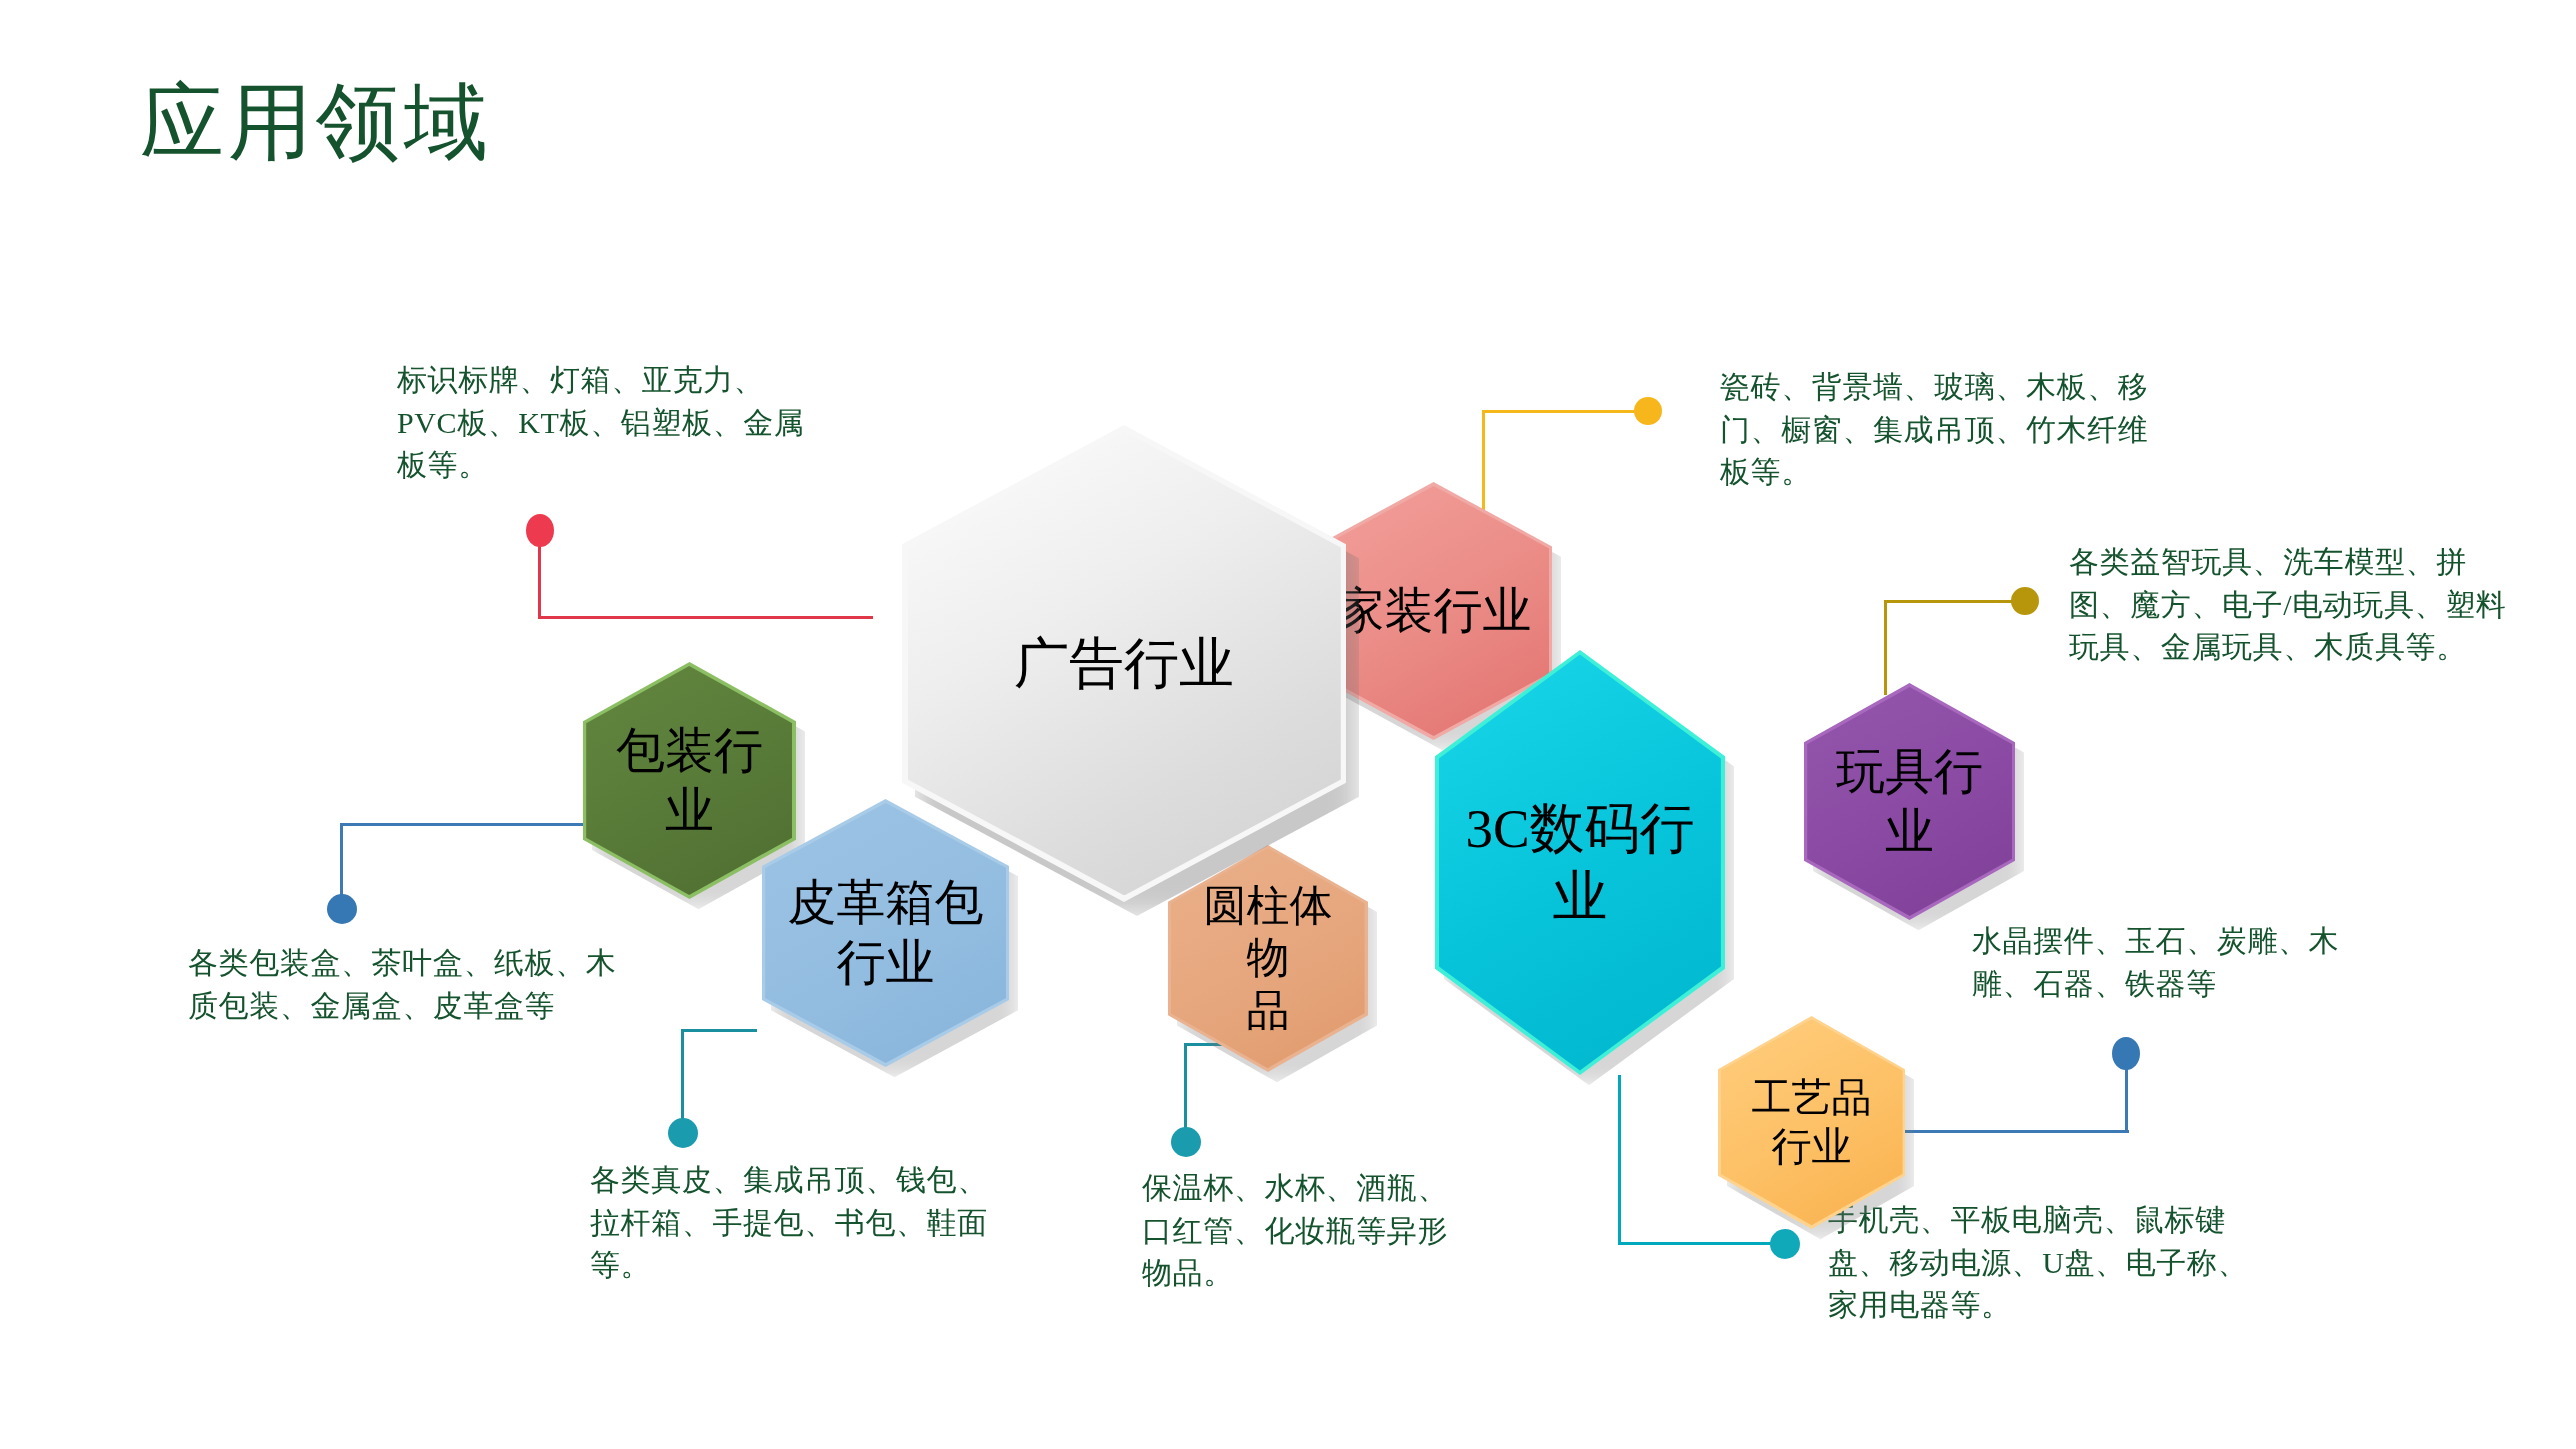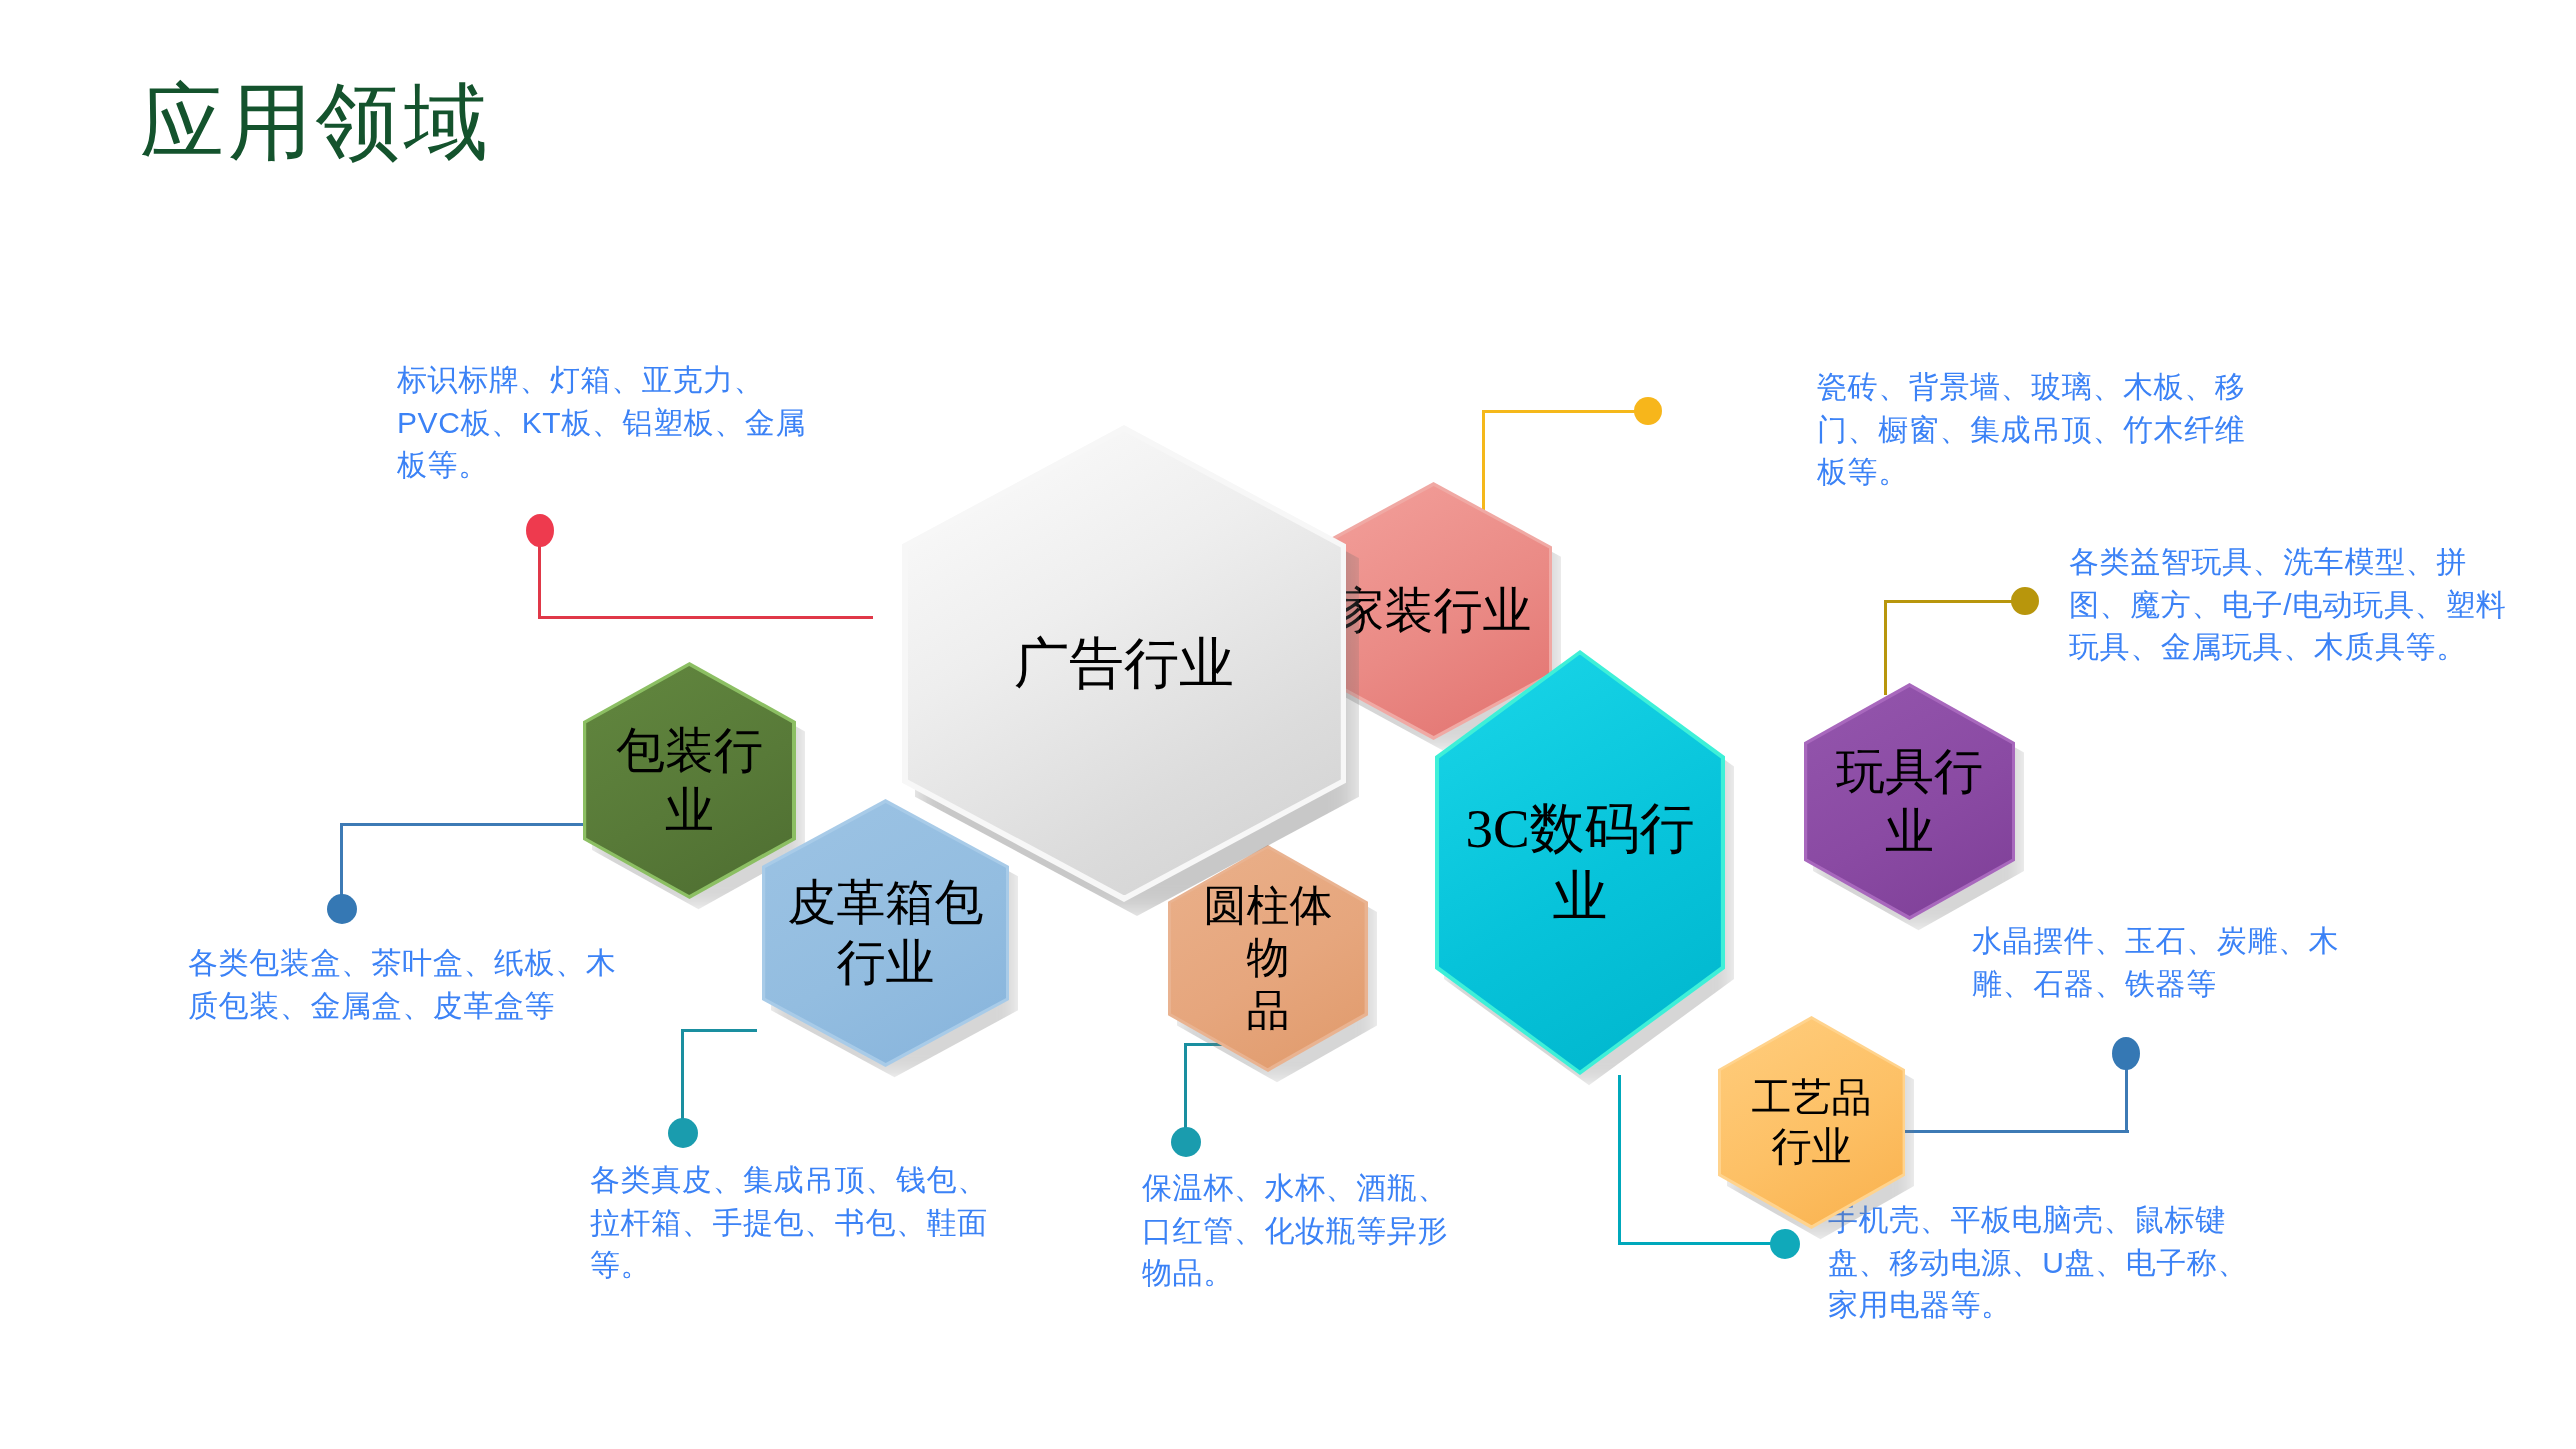--- a/index.html
+++ b/index.html
@@ -42,25 +42,25 @@
     position:relative;
     z-index:3;
     color:#000000;
     line-height:1.22;
     padding:0 8%;
     white-space:pre-line;
   }
   
   .desc{
     position:absolute;
-    color:#3b82f6;
+    color:#14532d;
     font-size:30px;
     line-height:1.42;
     letter-spacing:0.6px;
-    font-family:Liberation Sans, sans-serif;
+    font-family:Liberation Serif, serif;
   }
   
   .conn{position:absolute;}
   .conn .seg{position:absolute;}
   .dot{position:absolute;border-radius:50%;}
 </style>
 </head>
 <body>
 
 <div id="slide">
@@ -187,21 +187,21 @@
     <div class="hex-drop" style="left:13px;top:14px;right:-13px;bottom:-14px;background:rgba(110,110,110,0.38);filter:blur(14px);"></div>
     <div class="hex" style="left:0;top:0;width:444px;height:477px;background:#f7f7f7;">
       <div class="hex" style="left:5.8px;top:6.4px;width:433px;height:464px;position:absolute;
            background:linear-gradient(150deg,#fdfdfd 0%,#eeeeee 38%,#dcdcdc 72%,#d0d0d0 100%);"></div>
       <div class="hex-label" style="font-size:55px;">广告行业</div>
     </div>
   </div>
 
   <div class="desc" style="left:397px;top:359px;width:425px;">标识标牌、灯箱、亚克力、PVC板、KT板、铝塑板、金属板等。</div>
 
-  <div class="desc" style="left:1817px;top:366px;width:438px;">瓷砖、背景墙、玻璃、木板、移门、橱窗、集成吊顶、竹木纤维板等。</div>
+  <div class="desc" style="left:1720px;top:366px;width:438px;">瓷砖、背景墙、玻璃、木板、移门、橱窗、集成吊顶、竹木纤维板等。</div>
 
   <div class="desc" style="left:2069px;top:541px;width:438px;">各类益智玩具、洗车模型、拼图、魔方、电子/电动玩具、塑料玩具、金属玩具、木质具等。</div>
 
   <div class="desc" style="left:188px;top:942px;width:451px;">各类包装盒、茶叶盒、纸板、木质包装、金属盒、皮革盒等</div>
 
   <div class="desc" style="left:590px;top:1159px;width:425px;">各类真皮、集成吊顶、钱包、拉杆箱、手提包、书包、鞋面等。</div>
 
   <div class="desc" style="left:1142px;top:1167px;width:335px;">保温杯、水杯、酒瓶、口红管、化妆瓶等异形物品。</div>
 
   <div class="desc" style="left:1828px;top:1199px;width:444px;">手机壳、平板电脑壳、鼠标键盘、移动电源、U盘、电子称、家用电器等。</div>

